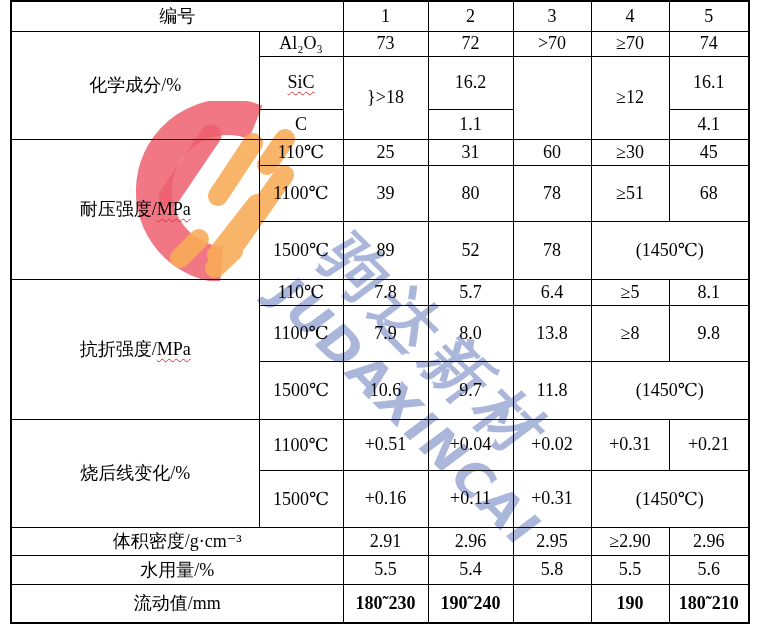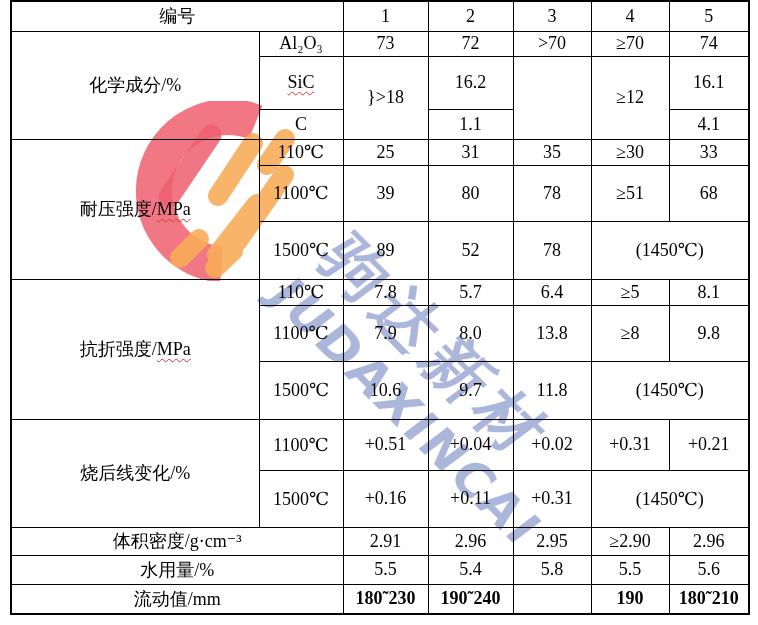--- a/index.html
+++ b/index.html
@@ -106,23 +106,23 @@
       <td>C</td>
       <td>1.1</td>
       <td>4.1</td>
     </tr>
 
     <tr style="height:26px">
       <td rowspan="3" class="lbl"><span>耐压强度/</span><span class="sq">MPa</span></td>
       <td>110℃</td>
       <td>25</td>
       <td>31</td>
-      <td>35</td>
+      <td>60</td>
       <td>≥30</td>
-      <td>33</td>
+      <td>45</td>
     </tr>
     <tr style="height:56px">
       <td class="vtop">1100℃</td>
       <td class="vtop">39</td>
       <td class="vtop">80</td>
       <td class="vtop">78</td>
       <td class="vbot">≥51</td>
       <td class="vbot">68</td>
     </tr>
     <tr style="height:58px">
@@ -186,21 +186,21 @@
 
     <tr style="height:29px">
       <td colspan="2" class="lbl">水用量/%</td>
       <td>5.5</td>
       <td>5.4</td>
       <td>5.8</td>
       <td>5.5</td>
       <td>5.6</td>
     </tr>
 
-    <tr style="height:30px">
+    <tr style="height:39px">
       <td colspan="2" class="lbl">流动值/mm</td>
       <td class="small">180˜230</td>
       <td class="small">190˜240</td>
       <td class="small"></td>
       <td class="small">190</td>
       <td class="small">180˜210</td>
     </tr>
   </tbody>
     </table>
 </div>

